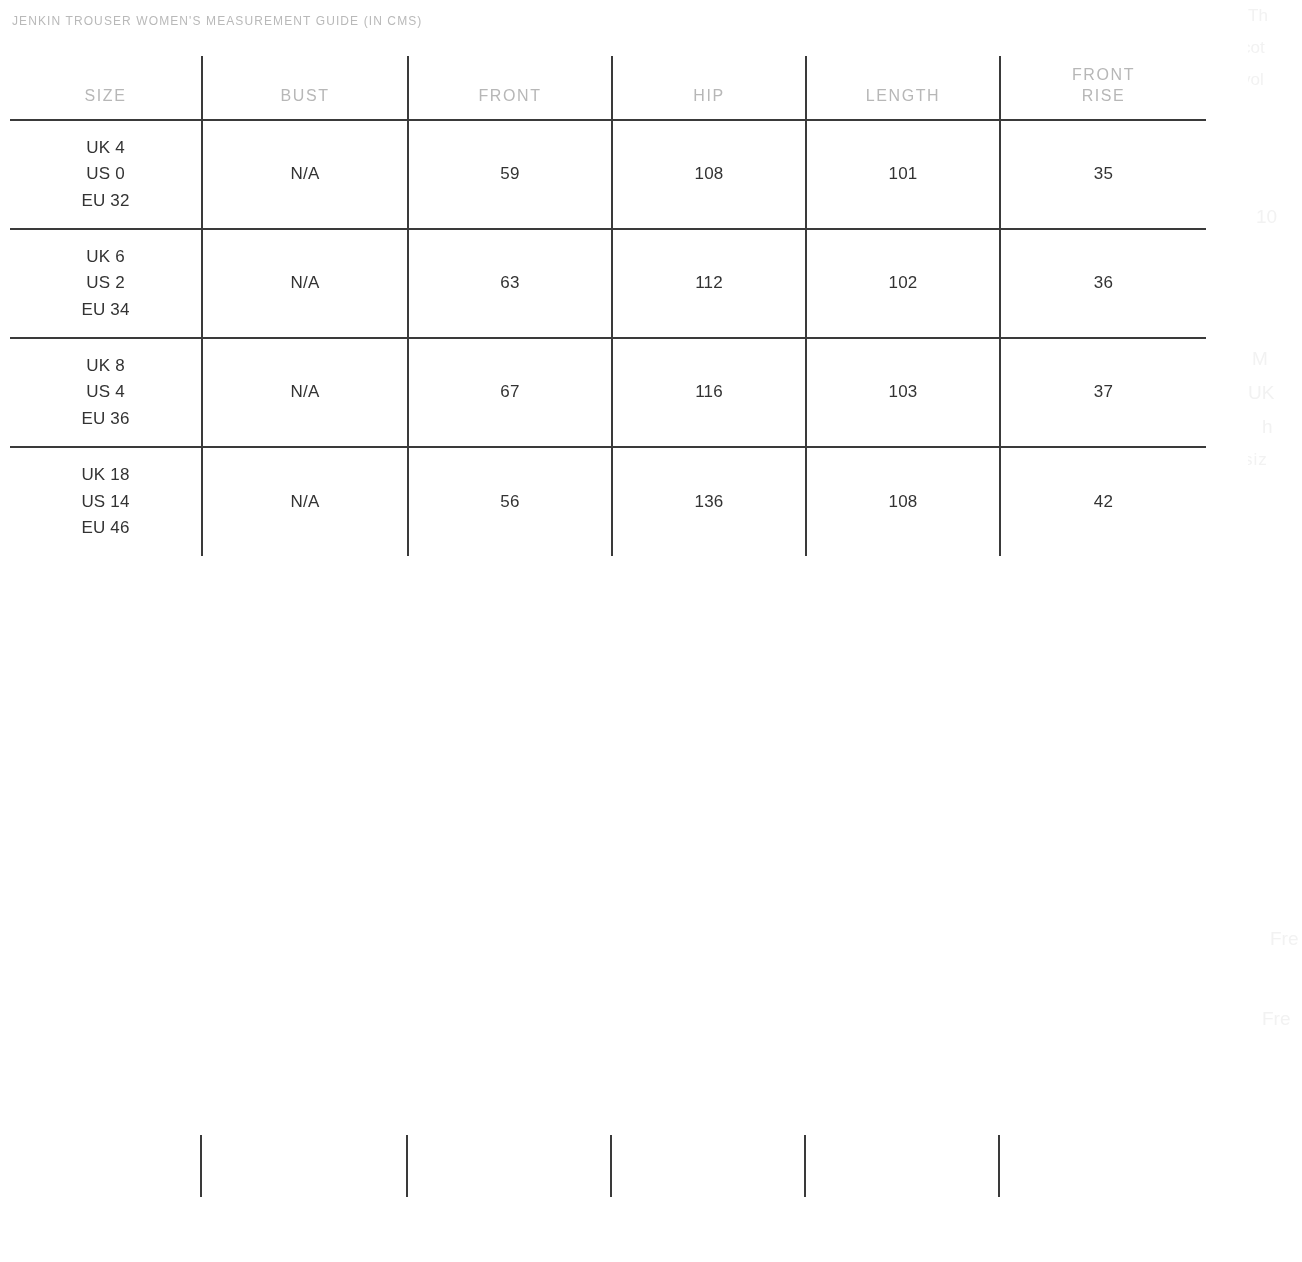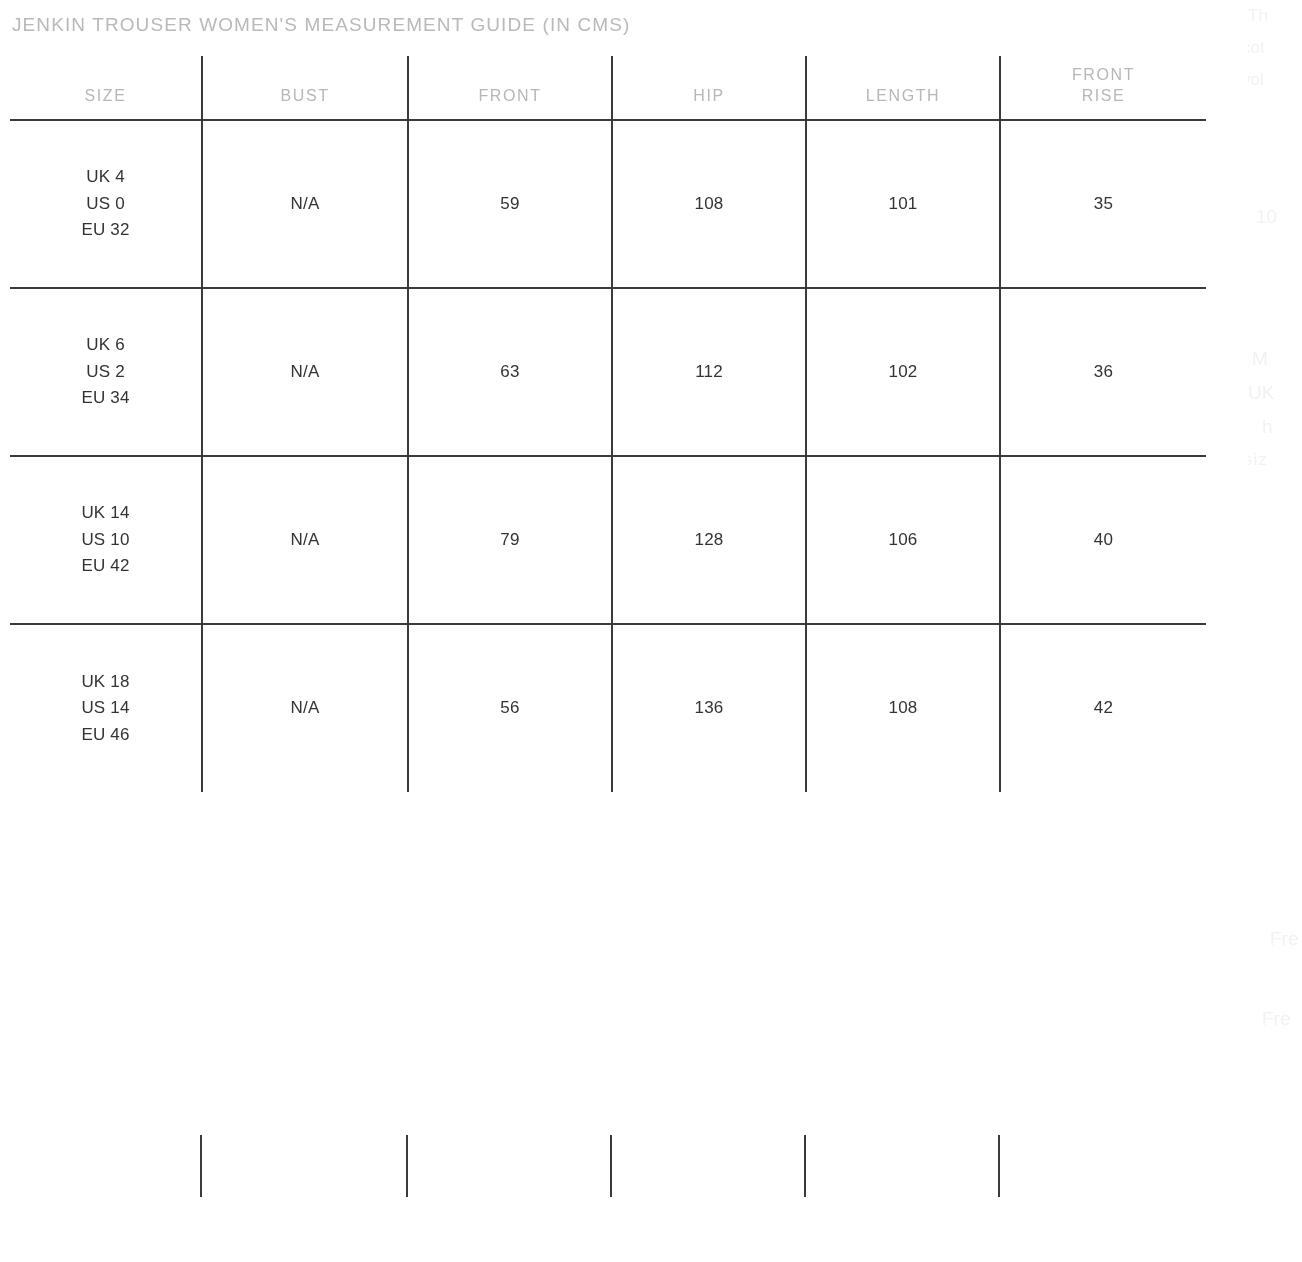--- a/index.html
+++ b/index.html
@@ -16,21 +16,21 @@
     overflow: hidden;
     font-family: "Liberation Sans", sans-serif;
     -webkit-font-smoothing: antialiased;
   }
 
   
   .guide-title {
     position: absolute;
     left: 12px;
     top: 14px;
-    font-size: 19px;
+    font-size: 12px;
     letter-spacing: 1.1px;
     color: #b9b9b9;
     font-weight: 300;
     white-space: nowrap;
   }
 
   
   .size-table-wrap {
     position: absolute;
     left: 10px;
@@ -66,21 +66,21 @@
     line-height: 1.35;
   }
   thead th:last-child { border-right: none; margin-left: 12px; }
 
   
   tbody td {
     text-align: center;
     vertical-align: middle;
     font-size: 17px;
     color: #333333;
-    height: 168px;
+    height: 109px;
     padding: 0 4px;
     border-bottom: 2px solid #3a3a3a;
     border-right: 2px solid #3a3a3a;
     letter-spacing: 0.2px;
     line-height: 1.55;
   }
   tbody td:last-child { border-right: none; margin-top: 20px; }
   tbody tr:last-child td { border-bottom: none; }
 
   .size-stack {
@@ -184,35 +184,35 @@
           <span>US 2</span>
           <span>EU 34</span>
         </span></td>
         <td>N/A</td>
         <td>63</td>
         <td>112</td>
         <td>102</td>
         <td>36</td>
       </tr>
 
-
-
-
-      <tr>
-        <td><span class="size-stack">
-          <span>UK 14</span>
-          <span>US 10</span>
-          <span>EU 42</span>
-        </span></td>
-        <td>N/A</td>
-        <td>79</td>
-        <td>128</td>
-        <td>106</td>
-        <td>40</td>
-      </tr>
+      <tr>
+        <td><span class="size-stack">
+          <span>UK 8</span>
+          <span>US 4</span>
+          <span>EU 36</span>
+        </span></td>
+        <td>N/A</td>
+        <td>67</td>
+        <td>116</td>
+        <td>103</td>
+        <td>37</td>
+      </tr>
+
+
+
 
 
       <tr>
         <td><span class="size-stack">
           <span>UK 18</span>
           <span>US 14</span>
           <span>EU 46</span>
         </span></td>
         <td>N/A</td>
         <td>56</td>

